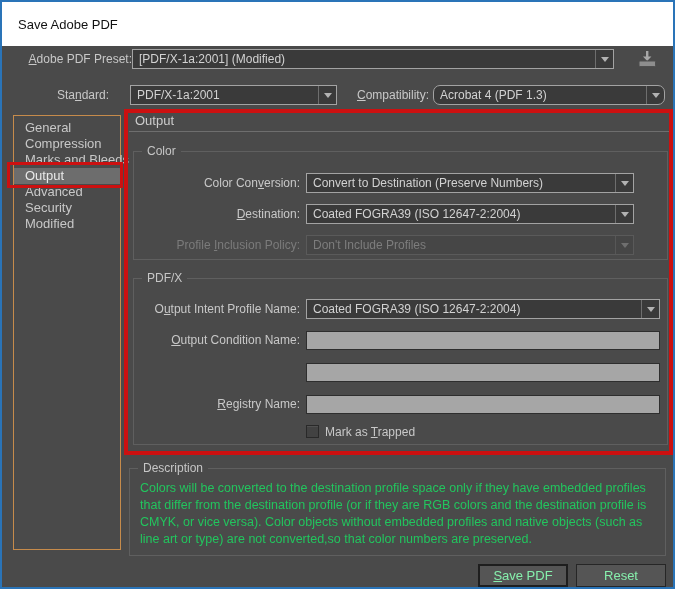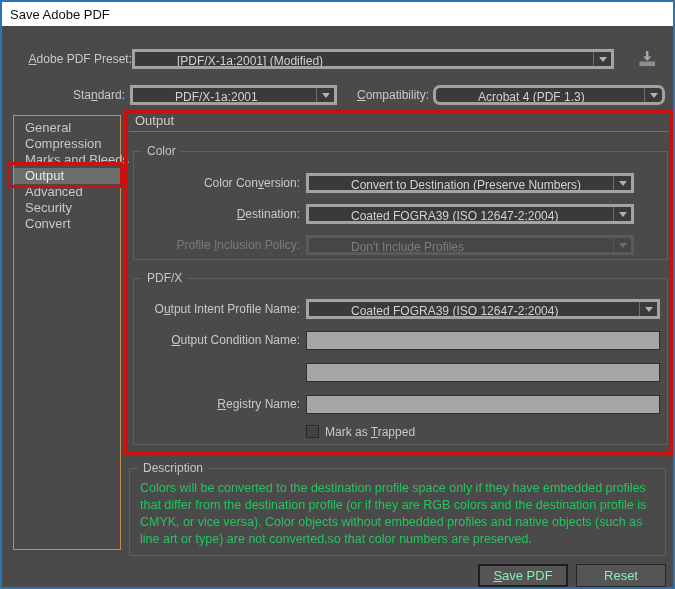--- a/index.html
+++ b/index.html
@@ -2,33 +2,33 @@
 <html><head>
 <meta charset="utf-8">
 <style>
   html,body{margin:0;padding:0;background:#222;}
   *{box-sizing:border-box;font-family:"Liberation Sans",sans-serif;}
   .window{
     position:relative;width:675px;height:589px;
     background:#4a4a4a;border:2px solid #2a74b8;overflow:hidden;
   }
   .titlebar{
-    position:absolute;left:0;top:0;right:0;height:24px;
-    background:#ffffff;display:flex;align-items:center;padding-left:8px;
+    position:absolute;left:0;top:0;right:0;height:44px;
+    background:#ffffff;display:flex;align-items:center;padding-left:16px;
   }
   .titlebar span{font-size:13px;color:#111;}
   .lbl{
     position:absolute;font-size:12px;color:#c8c8c8;line-height:20px;
     text-align:right;white-space:nowrap;
   }
   .lbl u{text-decoration:underline;}
   .lbl.disabled{color:#7b7b7b;}
   .dropdown{
     position:absolute;height:20px;background:#3a3a3a;
-    border:3px solid #a3a3a3;display:flex;align-items:stretch;cursor:default;padding-left:36px;
+    border:1px solid #a3a3a3;display:flex;align-items:stretch;cursor:default;
   }
   .dd-value{
     flex:1;font-size:12px;color:#d2d2d2;line-height:18px;
     padding-left:6px;overflow:hidden;white-space:nowrap;
   }
   .dd-btn{
     width:18px;border-left:1px solid #6e6e6e;display:flex;
     align-items:center;justify-content:center;
   }
   .tri{
@@ -99,21 +99,21 @@
       </span>
   </div>
   <div class="save-icon-btn">
     <svg width="22" height="18" viewBox="0 0 22 18">
       <rect x="10" y="1" width="2.4" height="6" fill="#a8a8a8"></rect>
       <path d="M7 6.5 L11.2 11 L15.4 6.5 Z" fill="#a8a8a8"></path>
       <rect x="3" y="11" width="16.5" height="5.5" rx="1" fill="#8d8d8d" stroke="#4e4e4e"></rect>
     </svg>
   </div>
 
-  <div class="lbl" style="left:20px;top:83px;width:103px;">Sta<u>n</u>dard:</div>
+  <div class="lbl" style="left:4px;top:83px;width:103px;">Sta<u>n</u>dard:</div>
   <div class="dropdown" style="left:128px;top:83px;width:207px;">
     <span class="dd-value">PDF/X-1a:2001</span>
     <span class="dd-btn">
         <span class="tri"></span>
       </span>
   </div>
   <div class="lbl" style="left:345px;top:83px;width:82px;"><u>C</u>ompatibility:</div>
   <div class="dropdown" style="left:431px;top:83px;width:232px;border-radius:7px;">
     <span class="dd-value">Acrobat 4 (PDF 1.3)</span>
     <span class="dd-btn">
@@ -121,21 +121,21 @@
       </span>
   </div>
 
   <div class="sidebar">
     <div class="side-item">General</div>
     <div class="side-item">Compression</div>
     <div class="side-item">Marks and Bleeds</div>
     <div class="side-item selected">Output</div>
     <div class="side-item">Advanced</div>
     <div class="side-item">Security</div>
-    <div class="side-item">Convert</div>
+    <div class="side-item">Modified</div>
   </div>
 
   <div class="panel-title">Output</div>
   <div class="divider"></div>
 
   <div class="fieldset" style="left:131px;top:149px;width:535px;height:109px;">
     <span class="legend">Color</span>
   </div>
   <div class="lbl" style="left:138px;top:171px;width:160px;">Color Con<u>v</u>ersion:</div>
   <div class="dropdown" style="left:304px;top:171px;width:328px;">

